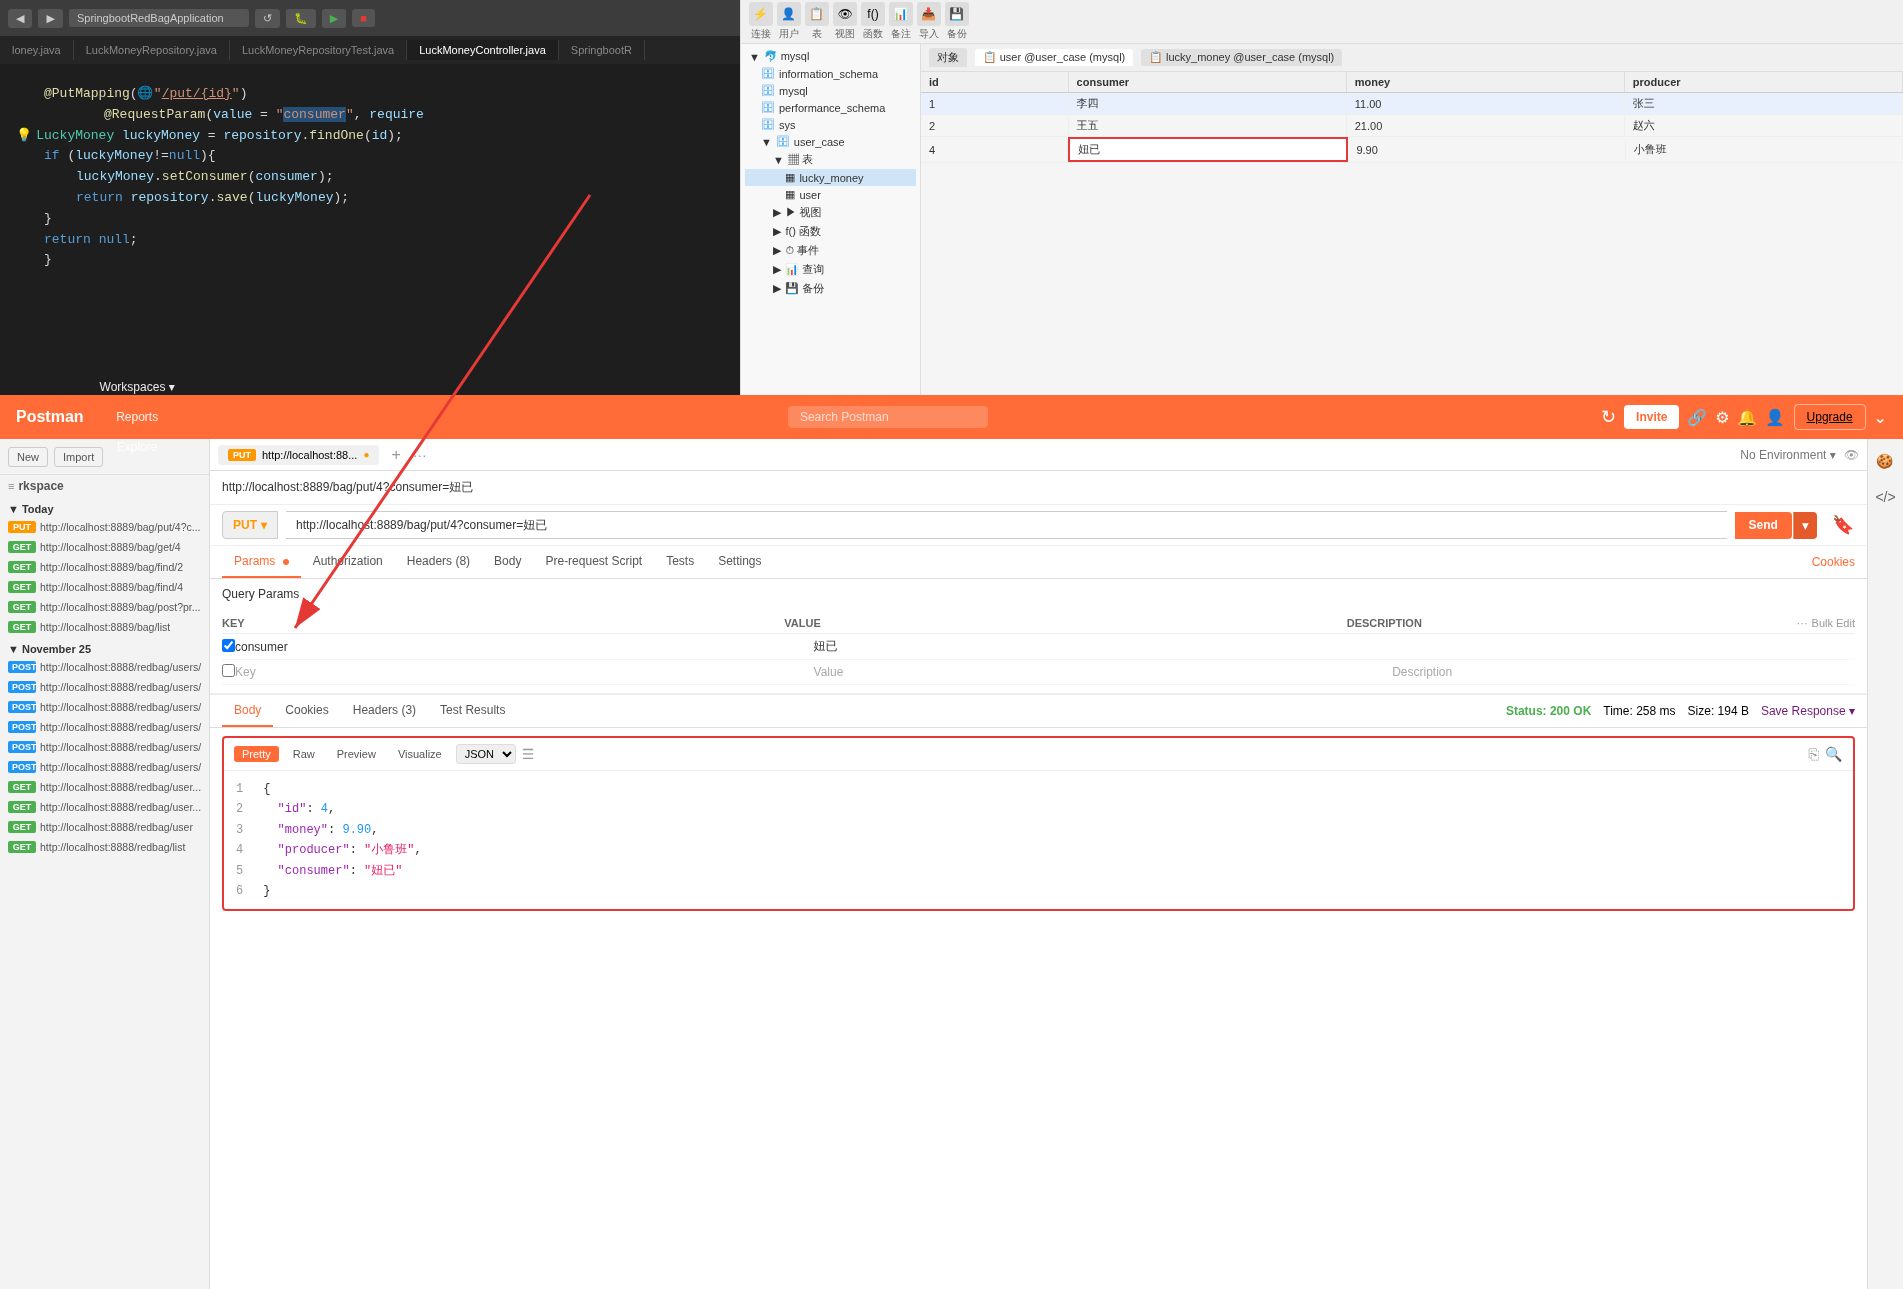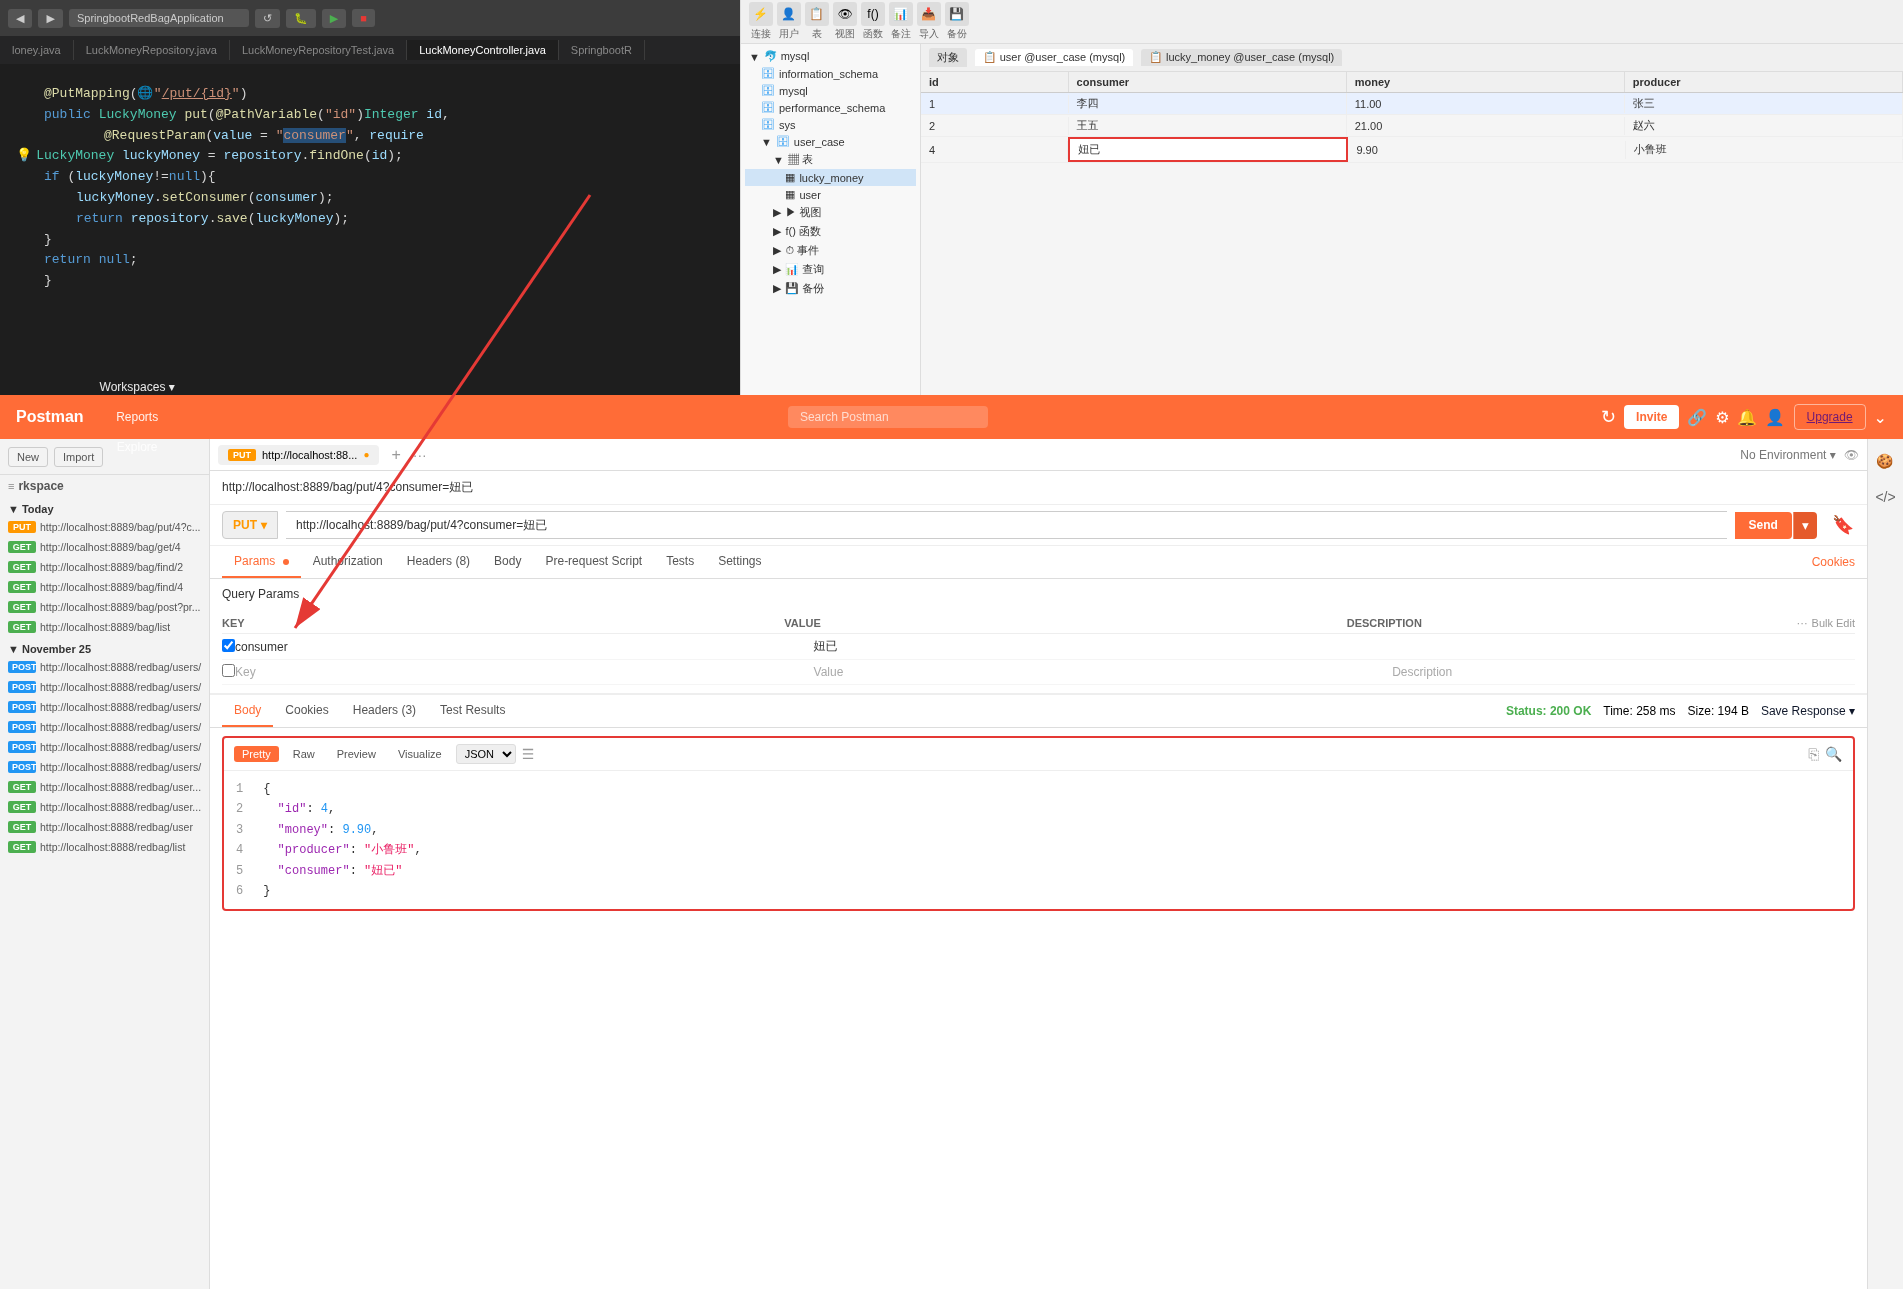--- a/index.html
+++ b/index.html
@@ -51,21 +51,21 @@
     
     .postman-area { position: absolute; top: 395px; left: 0; right: 0; bottom: 0; background: #fff; }
     .postman-header { height: 44px; background: #ff6c37; display: flex; align-items: center; padding: 0 16px; gap: 8px; justify-content: space-between; }
     .postman-logo { color: #fff; font-size: 16px; font-weight: bold; }
     .postman-nav { display: flex; align-items: center; gap: 16px; flex-direction: column; }
     .postman-nav-item { color: #fff; font-size: 12px; cursor: pointer; opacity: 0.9; }
     .postman-search { background: rgba(255,255,255,0.2); border: none; border-radius: 4px; padding: 4px 12px; color: #fff; width: 200px; font-size: 12px; }
     .postman-search::placeholder { color: rgba(255,255,255,0.7); }
     .postman-actions { display: flex; align-items: center; gap: 8px; }
     .btn-invite { background: #fff; color: #ff6c37; border: none; border-radius: 4px; padding: 5px 12px; font-size: 12px; cursor: pointer; font-weight: 600; }
-    .btn-upgrade { background: transparent; color: #701a75; border: 1px solid rgba(255,255,255,0.5); border-radius: 4px; padding: 5px 12px; font-size: 12px; cursor: pointer; text-decoration: underline; }
+    .btn-upgrade { background: transparent; color: #000000; border: 1px solid rgba(255,255,255,0.5); border-radius: 4px; padding: 5px 12px; font-size: 12px; cursor: pointer; text-decoration: underline; }
     .postman-body { display: flex; height: calc(100% - 44px); }
     .postman-sidebar { width: 210px; background: #f3f3f3; border-right: 1px solid #ddd; display: flex; flex-direction: column; }
     .sidebar-toolbar { height: 36px; background: #f3f3f3; border-bottom: 1px solid #ddd; display: flex; align-items: center; padding: 0 8px; gap: 6px; }
     .sidebar-btn { font-size: 11px; color: #555; background: transparent; border: 1px solid #ccc; border-radius: 3px; padding: 3px 8px; cursor: pointer; }
     .sidebar-filter { padding: 4px 8px; font-size: 11px; color: #888; display: flex; align-items: center; gap: 4px; }
     .sidebar-list { flex: 1; overflow-y: auto; }
     .sidebar-group { font-size: 11px; font-weight: bold; color: #333; padding: 6px 8px 2px; }
     .sidebar-item { padding: 4px 8px; font-size: 10.5px; color: #555; cursor: pointer; display: flex; align-items: center; gap: 4px; }
     .method-badge { font-size: 9px; font-weight: bold; padding: 1px 4px; border-radius: 2px; min-width: 28px; text-align: center; }
     .method-put { background: #ff9800; color: #fff; }
@@ -147,24 +147,20 @@
     <div class="ide-tab">SpringbootR</div>
   </div>
   <div class="code-area">
     <div style="height:8px;"></div>
     <div class="code-line">
       <span class="line-num"></span>
       <span><span class="ann">@PutMapping</span>(<span class="str"><span style="opacity:0.7">🌐</span>"<span style="text-decoration:underline;">/put/{id}</span>"</span>)</span>
     </div>
     <div class="code-line">
       <span class="line-num"></span>
-      <span><span class="kw">public</span> <span class="cls">LuckyMoney</span> <span class="fn">put</span>(<span class="ann">@PathVariable</span>(<span class="str">"id"</span>)<span class="cls">Integer</span> <span class="param">id</span>,</span>
-    </div>
-    <div class="code-line">
-      <span class="line-num"></span>
       <span style="padding-left:60px;"><span class="ann">@RequestParam</span>(<span class="param">value</span> = <span class="str">"<span class="highlight-word">consumer</span>"</span>, <span class="param">require</span></span>
     </div>
     <div style="display:flex; align-items:center;">
       <span class="yellow-bulb">💡</span>
       <span><span class="cls">LuckyMoney</span> <span class="param">luckyMoney</span> = <span class="param">repository</span>.<span class="fn">findOne</span>(<span class="param">id</span>);</span>
     </div>
     <div class="code-line">
       <span class="line-num"></span>
       <span><span class="kw">if</span> (<span class="param">luckyMoney</span>!=<span class="kw">null</span>){</span>
     </div>
@@ -504,21 +500,21 @@
       <div class="response-section">
         <div class="resp-tabs">
           <div class="resp-tab active">Body</div>
           <div class="resp-tab">Cookies</div>
           <div class="resp-tab">Headers (3)</div>
           <div class="resp-tab">Test Results</div>
           <div class="resp-status">
             <span class="status-ok">Status: 200 OK</span>
             <span>Time: 258 ms</span>
             <span>Size: 194 B</span>
-            <span style="color:#0f172a; cursor:pointer;">Save Response ▾</span>
+            <span style="color:#701a75; cursor:pointer;">Save Response ▾</span>
           </div>
         </div>
         <div class="resp-code-area">
           <div class="resp-code-toolbar">
             <button class="resp-format-btn active">Pretty</button>
             <button class="resp-format-btn">Raw</button>
             <button class="resp-format-btn">Preview</button>
             <button class="resp-format-btn">Visualize</button>
             <select style="font-size:11px; border:1px solid #ddd; border-radius:3px; padding:2px 4px;">
               <option>JSON</option>

